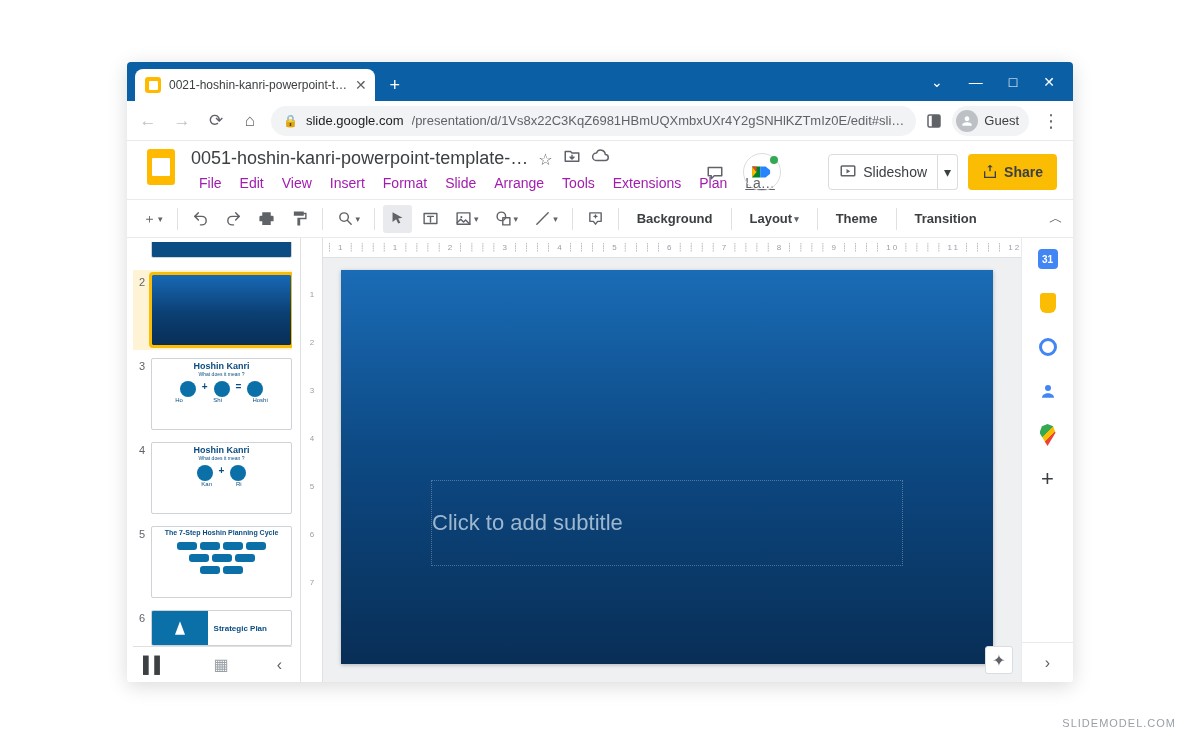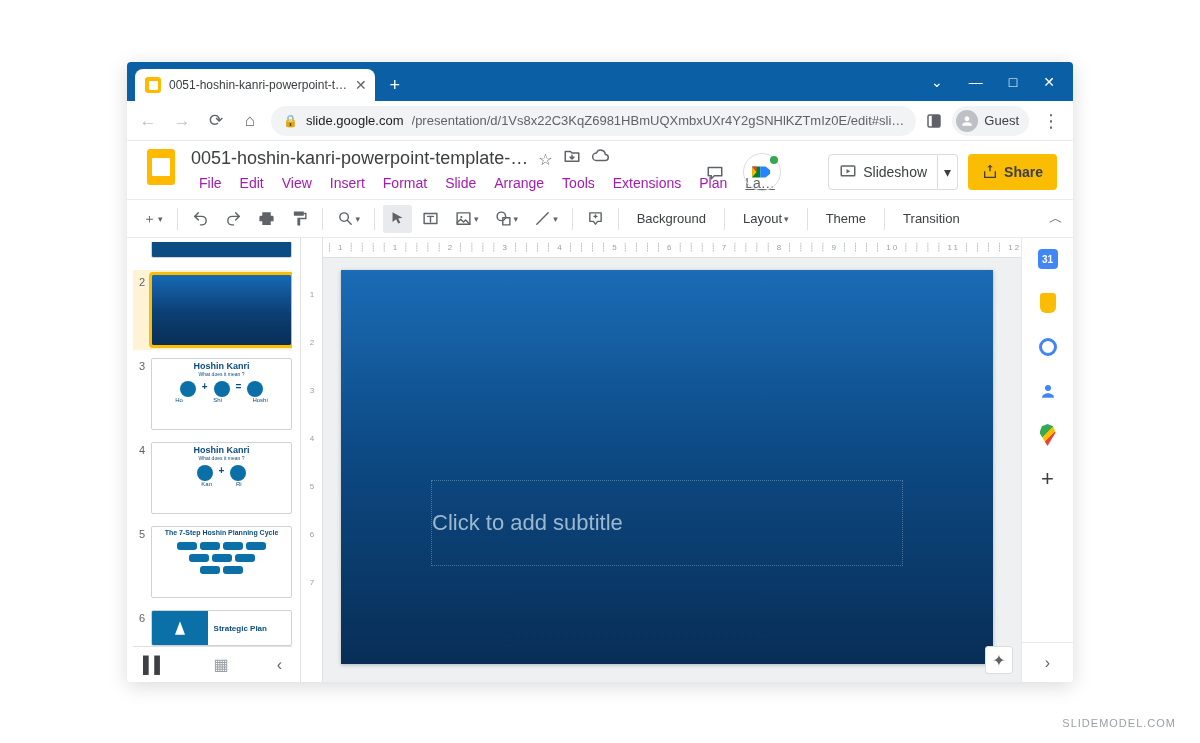--- a/index.html
+++ b/index.html
@@ -47,21 +47,21 @@
   .hr-btn { height:36px; border:1px solid #dadce0; border-radius:4px; background:#fff; display:flex;align-items:center; padding:0 10px; gap:6px; font-size:14px; color:#3c4043;}
   .hr-share { height:36px; border-radius:4px; background:#fbbc04; color:#3c4043; font-weight:600; font-size:14px; display:flex;align-items:center; padding:0 14px; gap:6px;}
   .hr-icon { width:36px;height:36px;border-radius:50%; display:flex;align-items:center;justify-content:center; color:#5f6368;}
   .meet { width:38px;height:38px;border-radius:50%; border:1px solid #dadce0; display:flex;align-items:center;justify-content:center; position:relative;}
   .meet-dot{position:absolute;top:2px;right:2px;width:8px;height:8px;border-radius:50%;background:#34a853;}
   
   .toolbar { height:38px; border-bottom:1px solid #e8eaed; display:flex; align-items:center; padding:0 10px; gap:4px; font-size:13px; color:#3c4043; position:relative;}
   .tb { height:28px; min-width:28px; padding:0 6px; display:flex;align-items:center;justify-content:center; border-radius:3px; color:#5f6368; gap:2px;}
   .tb .caret{font-size:9px; color:#5f6368;}
   .sep { width:1px; height:22px; background:#e0e0e0; margin:0 4px;}
-  .tbtn { padding:0 10px; font-size:13px; color:#3c4043;}
+  .tbtn { padding:0 10px; font-size:13px; color:#3c4043;font-weight:bold;}
   .chev-collapse { margin-left:auto; color:#5f6368; font-size:14px;}
   
   .workspace { flex:1; display:flex; overflow:hidden; background:#fff; position:relative;}
   .thumbs { width:174px; border-right:1px solid #e0e0e0; padding:4px 8px 0 6px; overflow:hidden; display:flex; flex-direction:column; position:relative;}
   .thumbs-scroll { flex:1; overflow:hidden;}
   .slide-row { display:flex; gap:6px; margin-bottom:12px;}
   .snum { width:12px; font-size:11px; color:#5f6368; text-align:right; padding-top:2px;}
   .thumb { flex:1; height:72px; border:1px solid #cfd2d6; border-radius:2px; background:#fff; overflow:hidden; position:relative;}
   .thumb.sel { outline:3px solid #fbbc04; outline-offset:-1px;}
   .slide-row.sel { background:#fff3d6; border-radius:2px; padding:4px 2px; margin-left:-2px; margin-right:-2px; margin-bottom:8px;}
@@ -106,21 +106,21 @@
   .tb svg.ico, .tb svg.ico-fill{width:17px;height:17px;}
 </style>
 </head>
 <body>
 
 <div class="frame">
 
   <div class="chrome-top">
     <div class="tab">
       <span class="favicon"></span>
-      <span class="tab-title">0051-hoshin-kanri-powerpoint-t…</span>
+      <span class="tab-title">0021-hoshin-kanri-powerpoint-t…</span>
       <span class="tab-close">✕</span>
     </div>
     <div class="newtab">+</div>
     <div class="win-controls">
       <span class="chevd">⌄</span>
       <span>—</span>
       <span>□</span>
       <span>✕</span>
     </div>
   </div>

